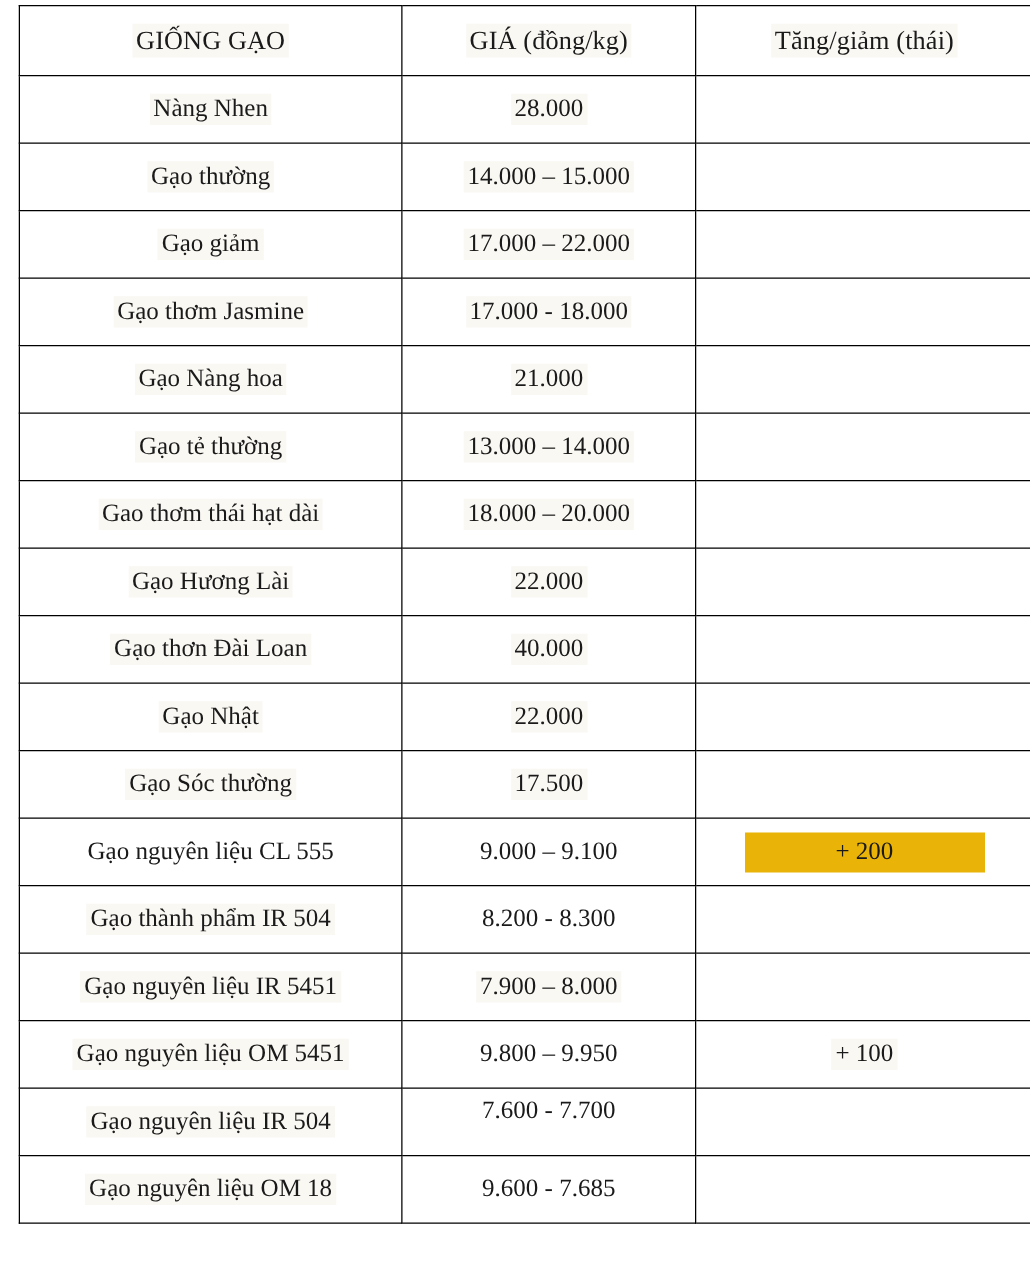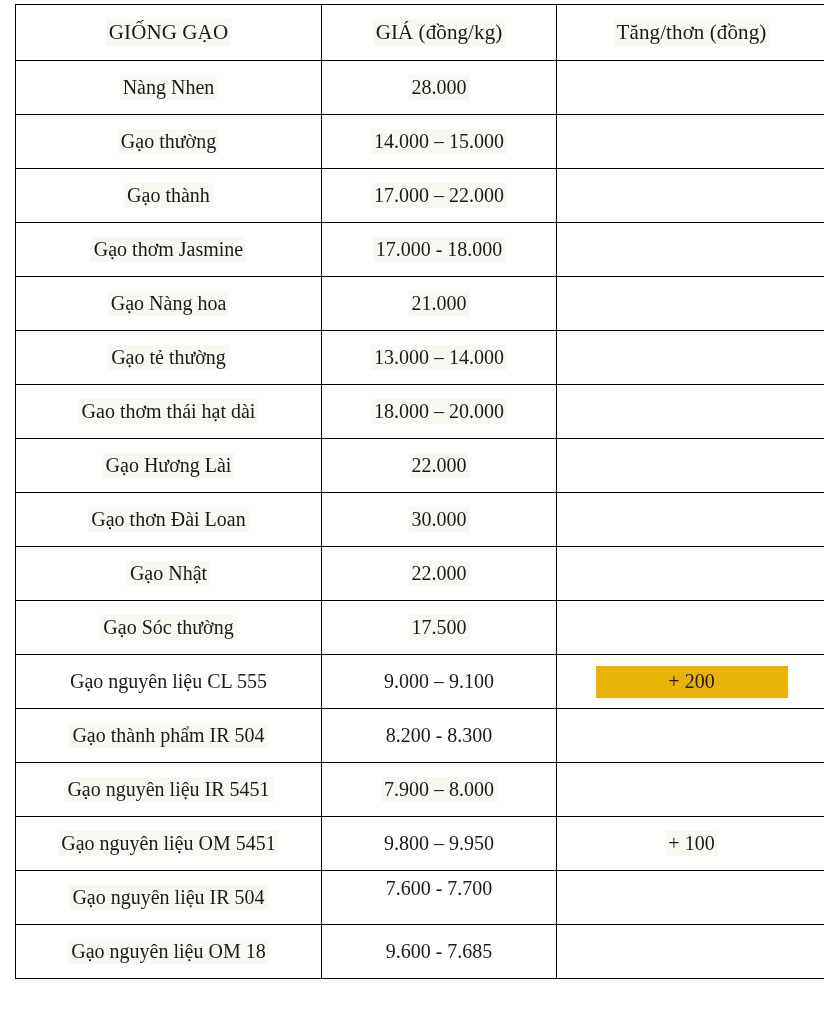--- a/index.html
+++ b/index.html
@@ -91,40 +91,40 @@
     </colgroup>
     <thead>
       <tr>
         <th>
           <span class="hl">GIỐNG GẠO</span>
         </th>
         <th>
           <span class="hl">GIÁ (đồng/kg)</span>
         </th>
         <th>
-          <span class="hl">Tăng/thơn (đồng)</span>
+          <span class="hl">Tăng/giảm (thái)</span>
         </th>
       </tr>
     </thead>
     <tbody>
 
       <tr>
         <td><span class="hl">Nàng Nhen</span></td>
         <td><span class="hl">28.000</span></td>
         <td class="empty-cell"><span></span></td>
       </tr>
 
       <tr>
         <td><span class="hl">Gạo thường</span></td>
         <td><span class="hl">14.000 – 15.000</span></td>
         <td class="empty-cell"><span></span></td>
       </tr>
 
       <tr>
-        <td><span class="hl">Gạo thành</span></td>
+        <td><span class="hl">Gạo giảm</span></td>
         <td><span class="hl">17.000 – 22.000</span></td>
         <td class="empty-cell"><span></span></td>
       </tr>
 
       <tr>
         <td><span class="hl">Gạo thơm Jasmine</span></td>
         <td><span class="hl">17.000 - 18.000</span></td>
         <td class="empty-cell"><span></span></td>
       </tr>
 
@@ -147,21 +147,21 @@
       </tr>
 
       <tr>
         <td><span class="hl">Gạo Hương Lài</span></td>
         <td><span class="hl">22.000</span></td>
         <td class="empty-cell"><span></span></td>
       </tr>
 
       <tr>
         <td><span class="hl">Gạo thơn Đài Loan</span></td>
-        <td><span class="hl">30.000</span></td>
+        <td><span class="hl">40.000</span></td>
         <td class="empty-cell"><span></span></td>
       </tr>
 
       <tr>
         <td><span class="hl">Gạo Nhật</span></td>
         <td><span class="hl">22.000</span></td>
         <td class="empty-cell"><span></span></td>
       </tr>
 
       <tr>

